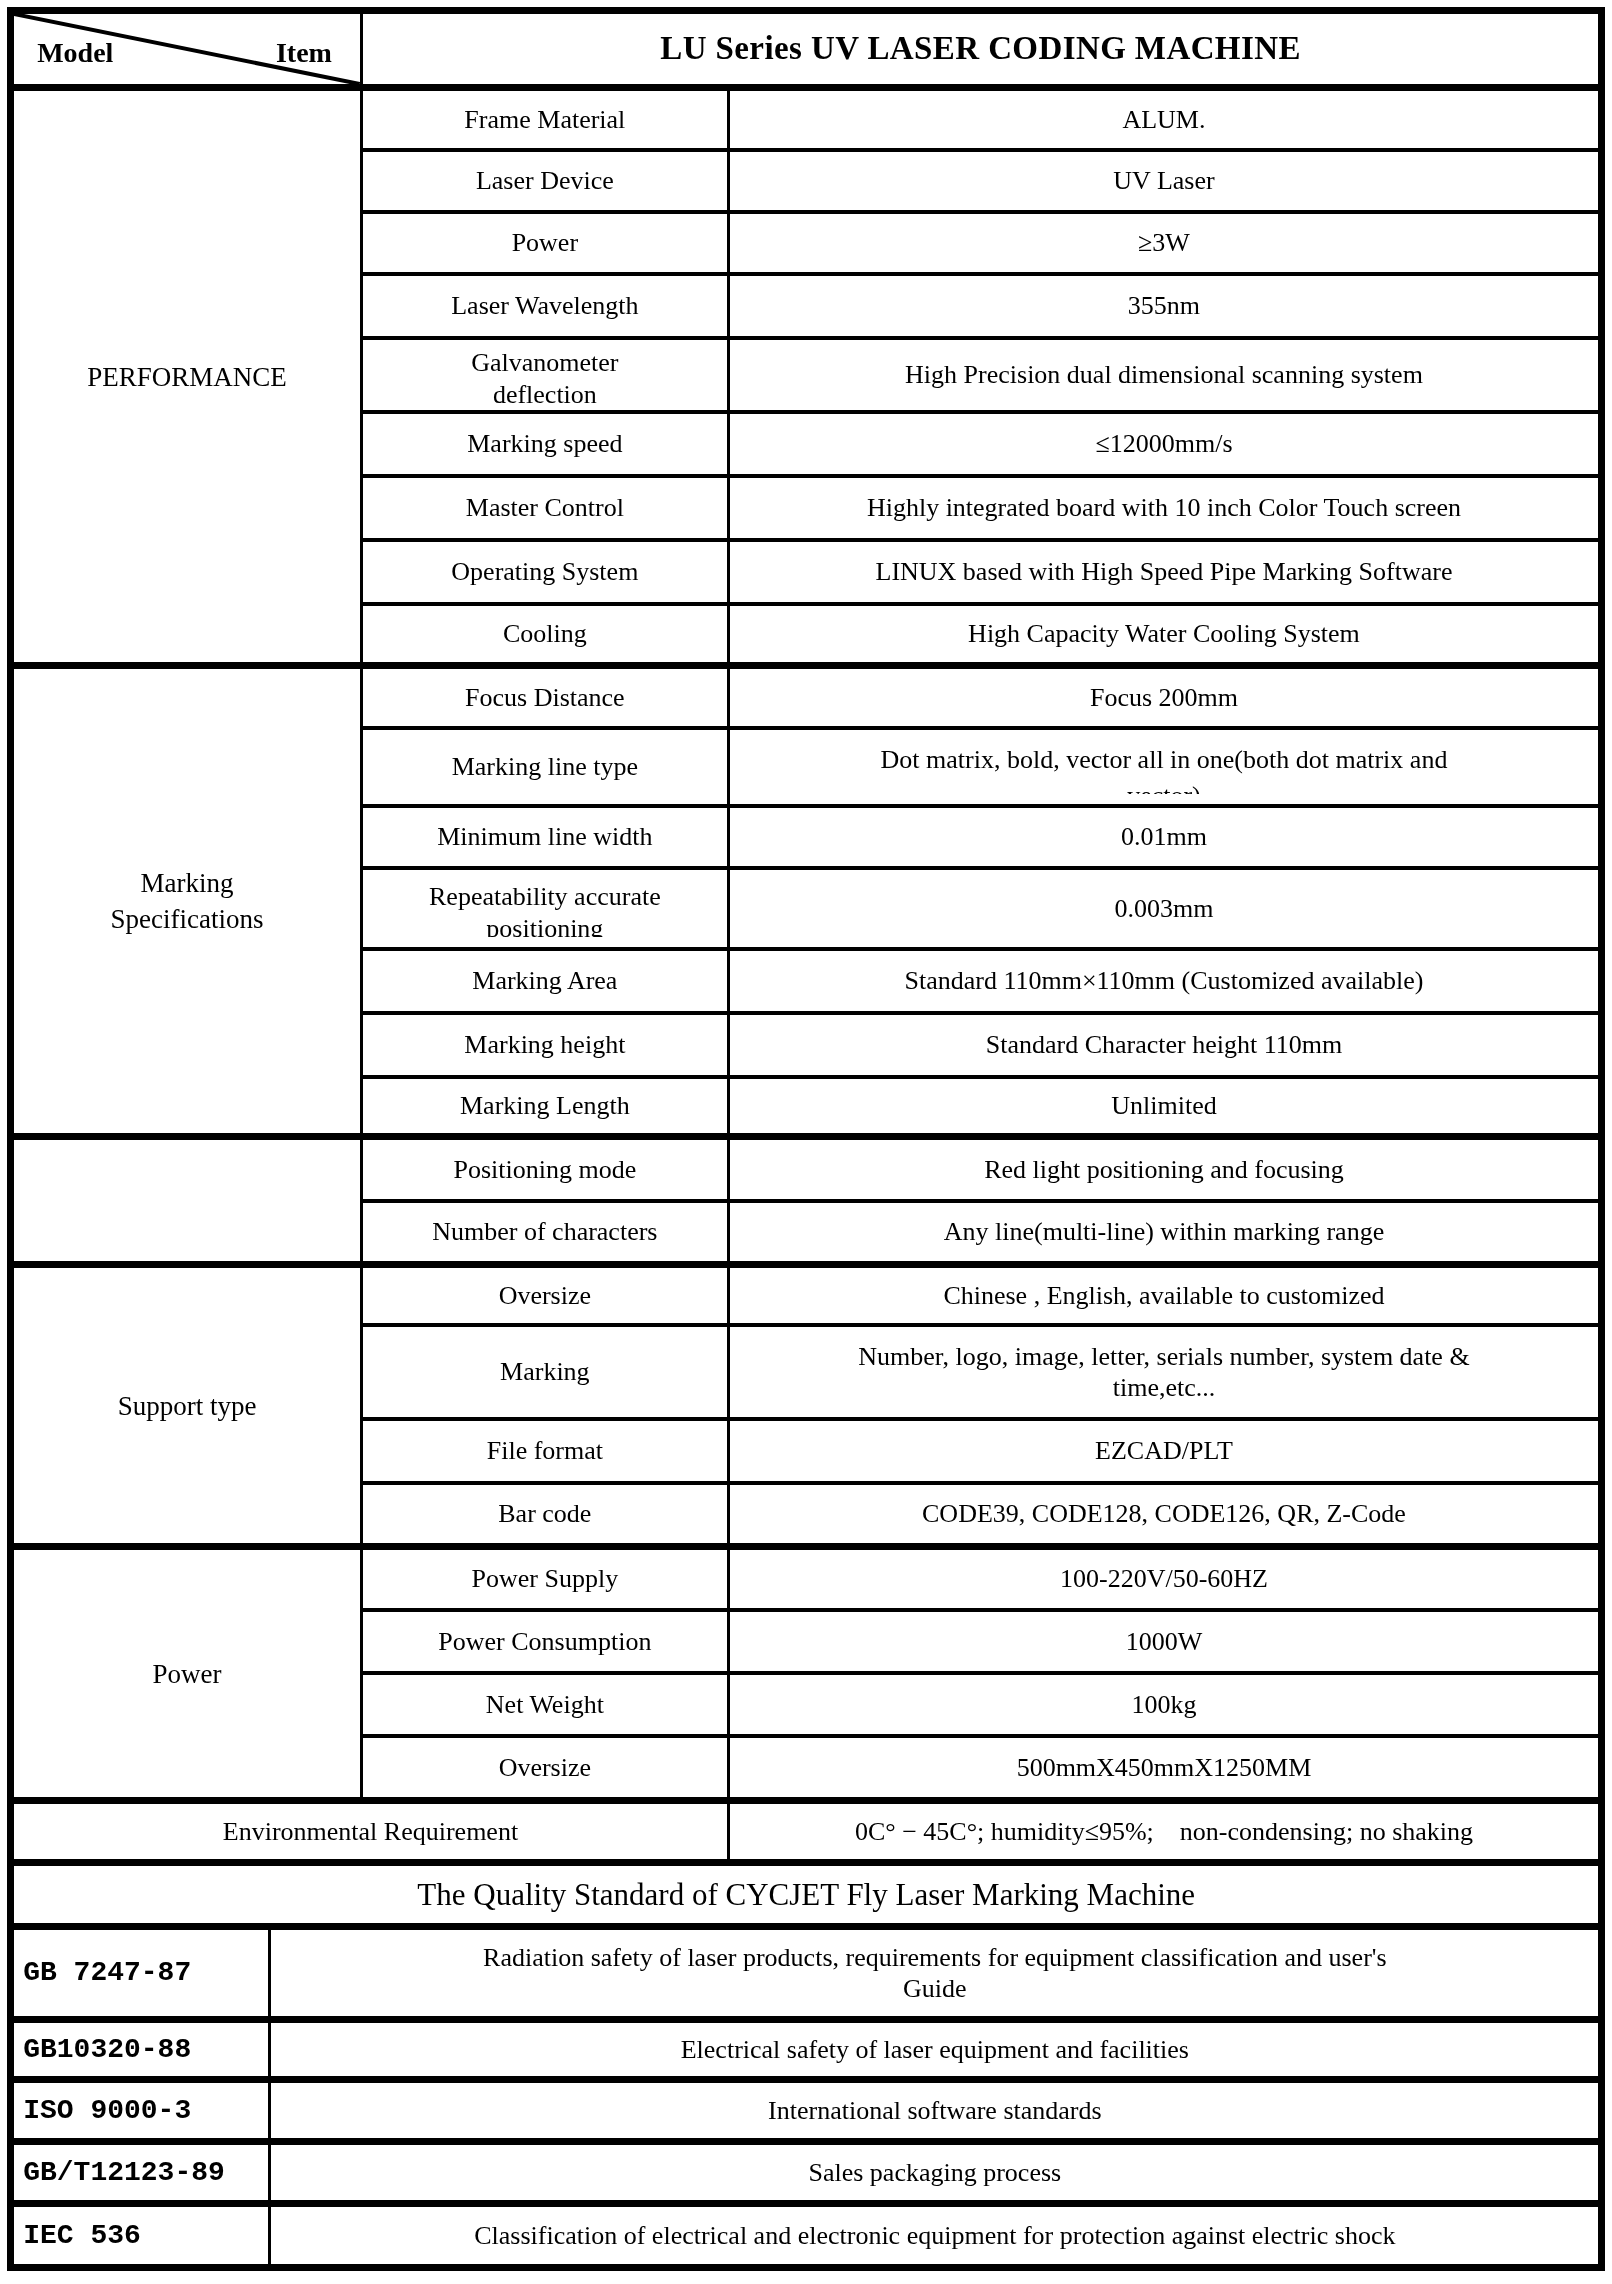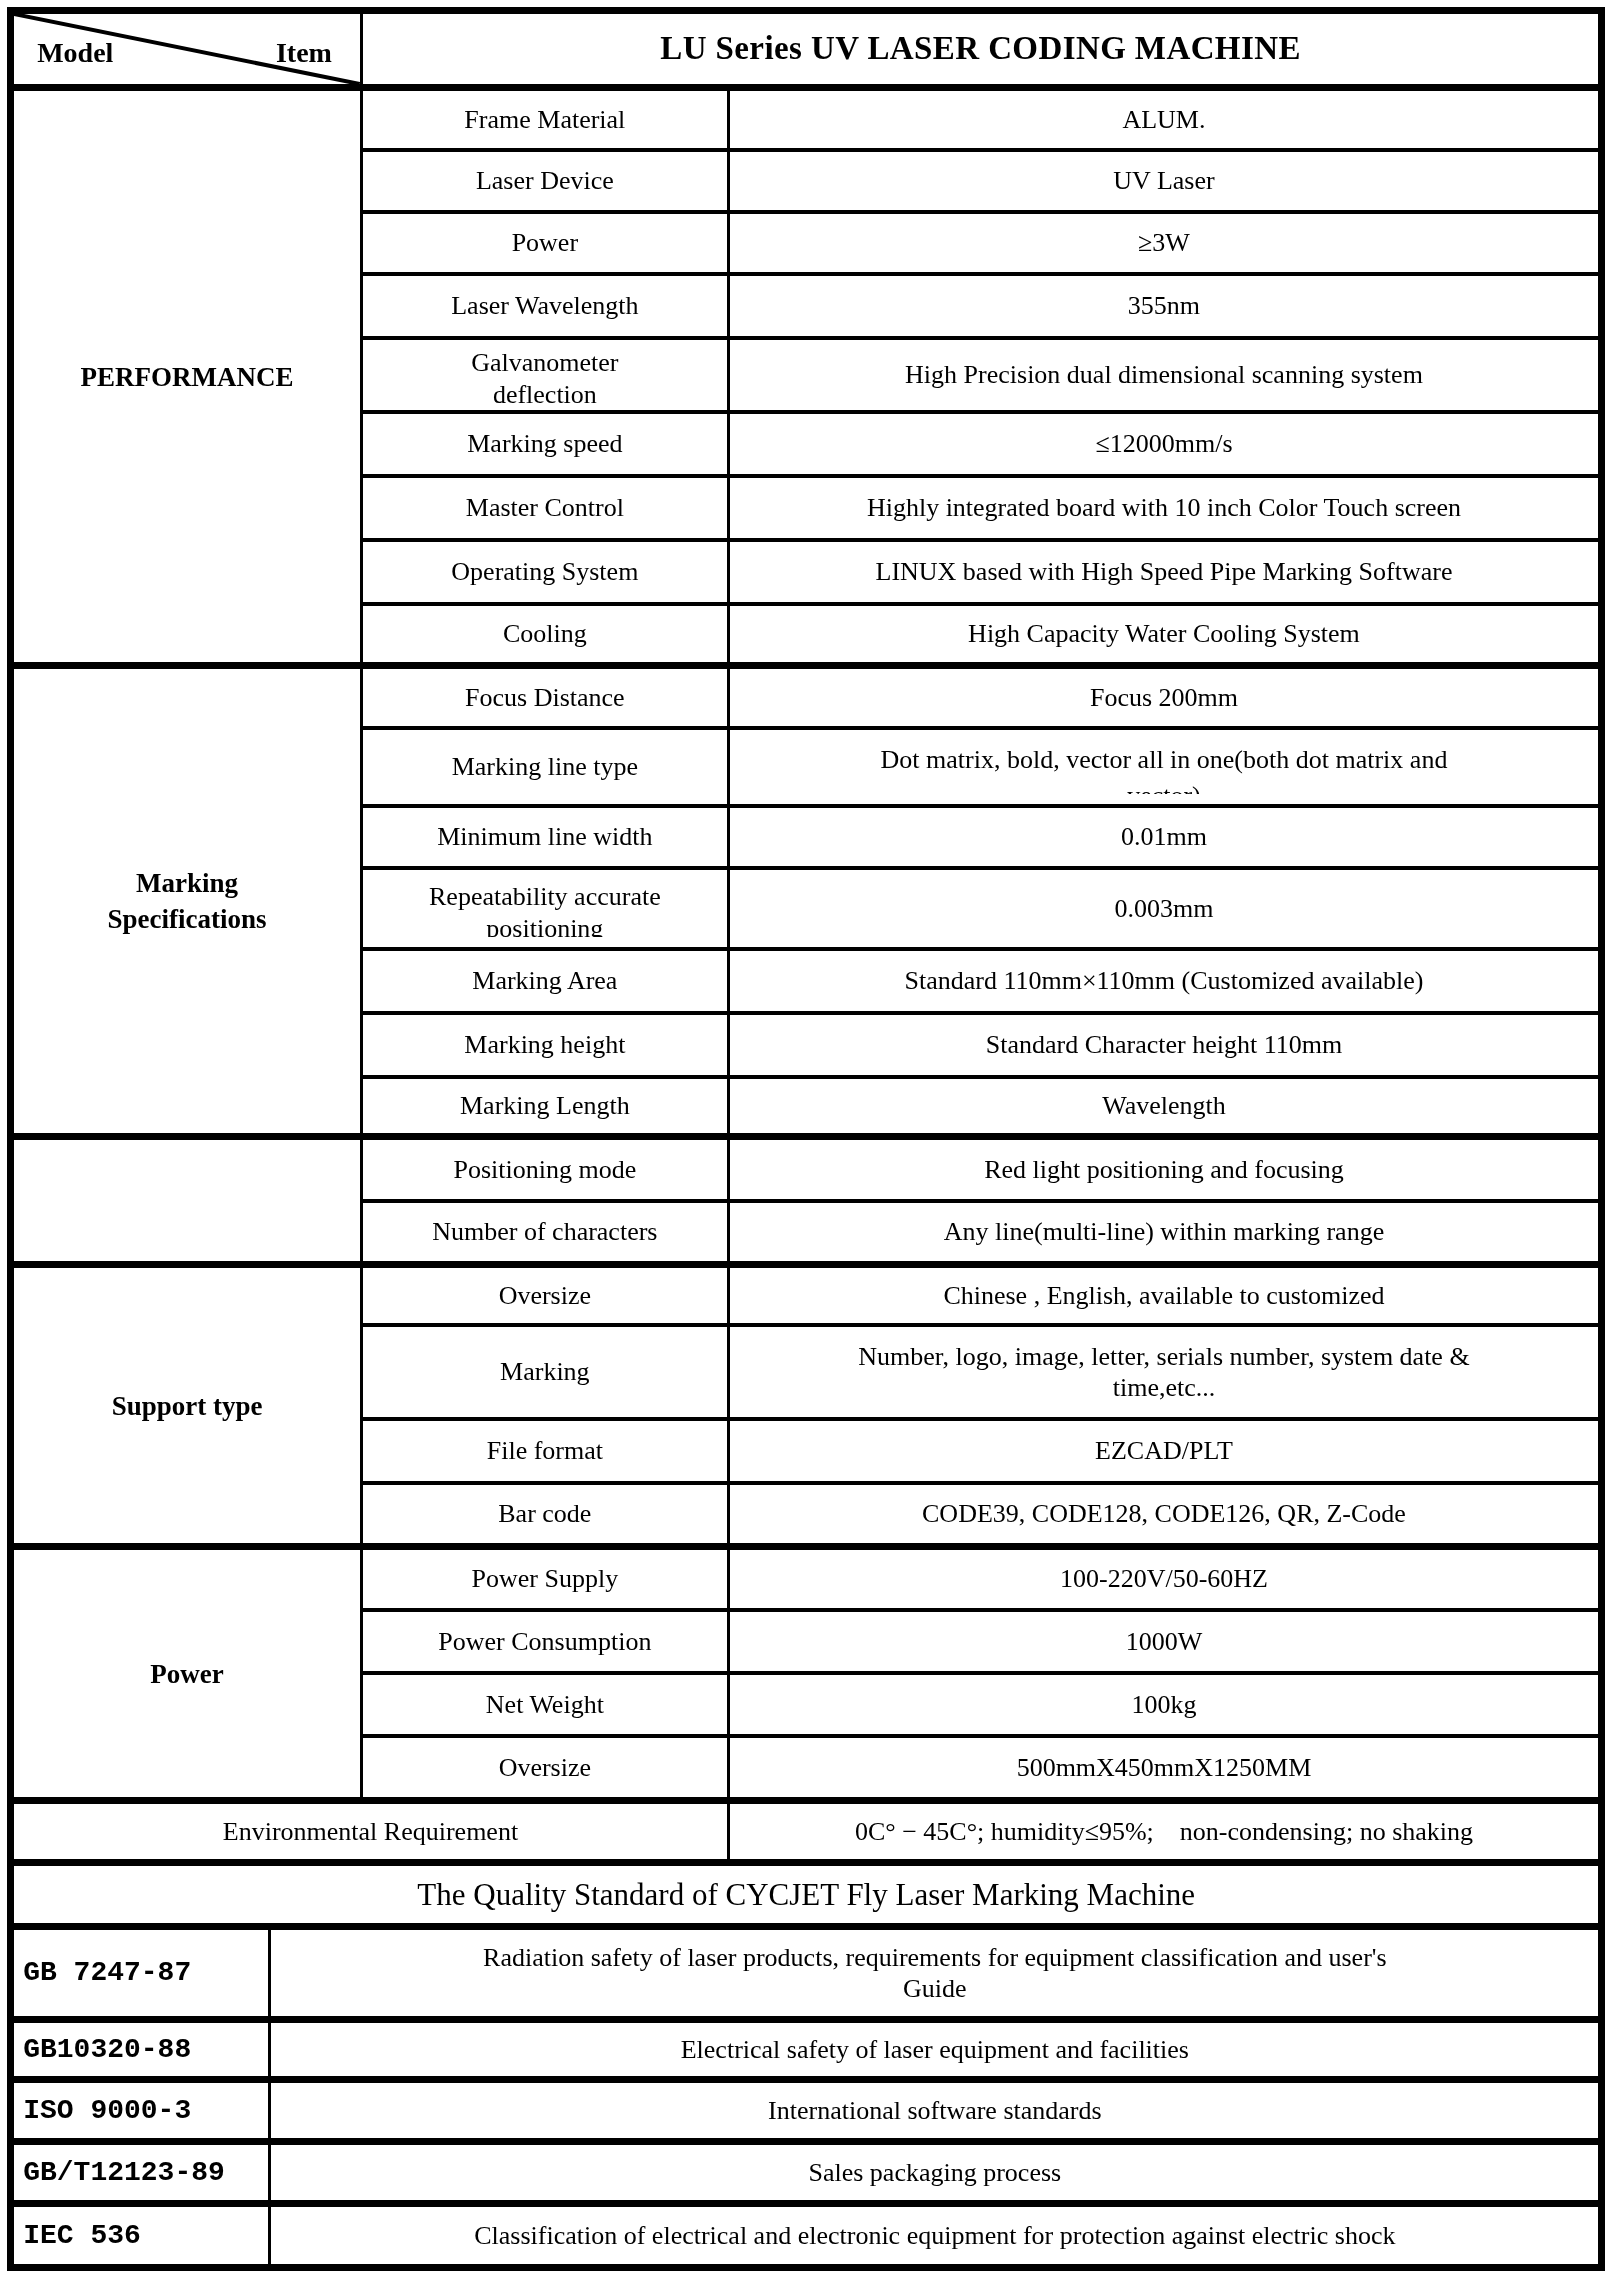--- a/index.html
+++ b/index.html
@@ -28,21 +28,21 @@
     border-bottom-width:4.5px;
     text-align:center;
     vertical-align:middle;
     font-size:26px;
     line-height:1.2;
     padding:0 5.4px;
     overflow:hidden;
     background:#fff;
   }
   tr.sec > td{border-top-width:7.2px;}
-  td.secname{font-weight:bold;font-size:27px;line-height:36px;}
+  td.secname{font-weight:normal;font-size:27px;line-height:36px;}
   td.title{font-weight:bold;font-size:33px;letter-spacing:0.4px;}
   td.code{font-weight:bold;font-size:28px;text-align:left;padding-left:9px;font-family:Liberation Mono, monospace;}
   td.qtitle{font-weight:normal;font-size:31px;}
   .pre{white-space:pre-line;}
   .prew{white-space:pre-wrap;}
   .clip{
     overflow:hidden;
     padding-top:1.8px;
     line-height:32px;
     margin:0 auto;
@@ -152,21 +152,21 @@
   <tr style="height:64px">
     <td>Marking Area</td>
     <td>Standard 110mm×110mm  (Customized available)</td>
   </tr>
   <tr style="height:64px">
     <td>Marking height</td>
     <td>Standard Character height 110mm</td>
   </tr>
   <tr style="height:60px">
     <td>Marking Length</td>
-    <td>Wavelength</td>
+    <td>Unlimited</td>
   </tr>
 
   <tr class="sec" style="height:64px">
     <td class="secname" rowspan="2" colspan="2"></td>
     <td>Positioning mode</td>
     <td>Red light positioning and focusing</td>
   </tr>
   <tr style="height:64px">
     <td>Number of characters</td>
     <td>Any line(multi-line) within marking range</td>

